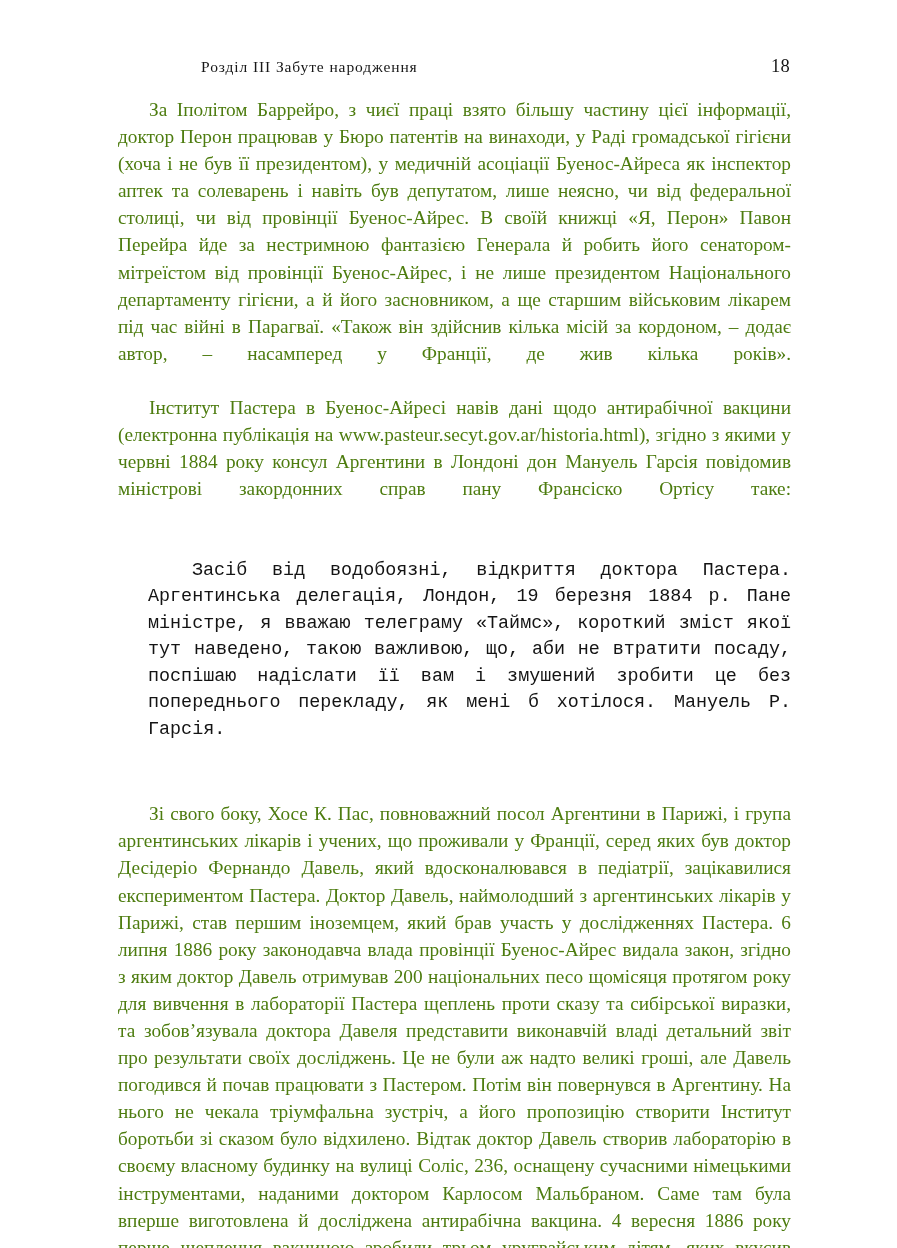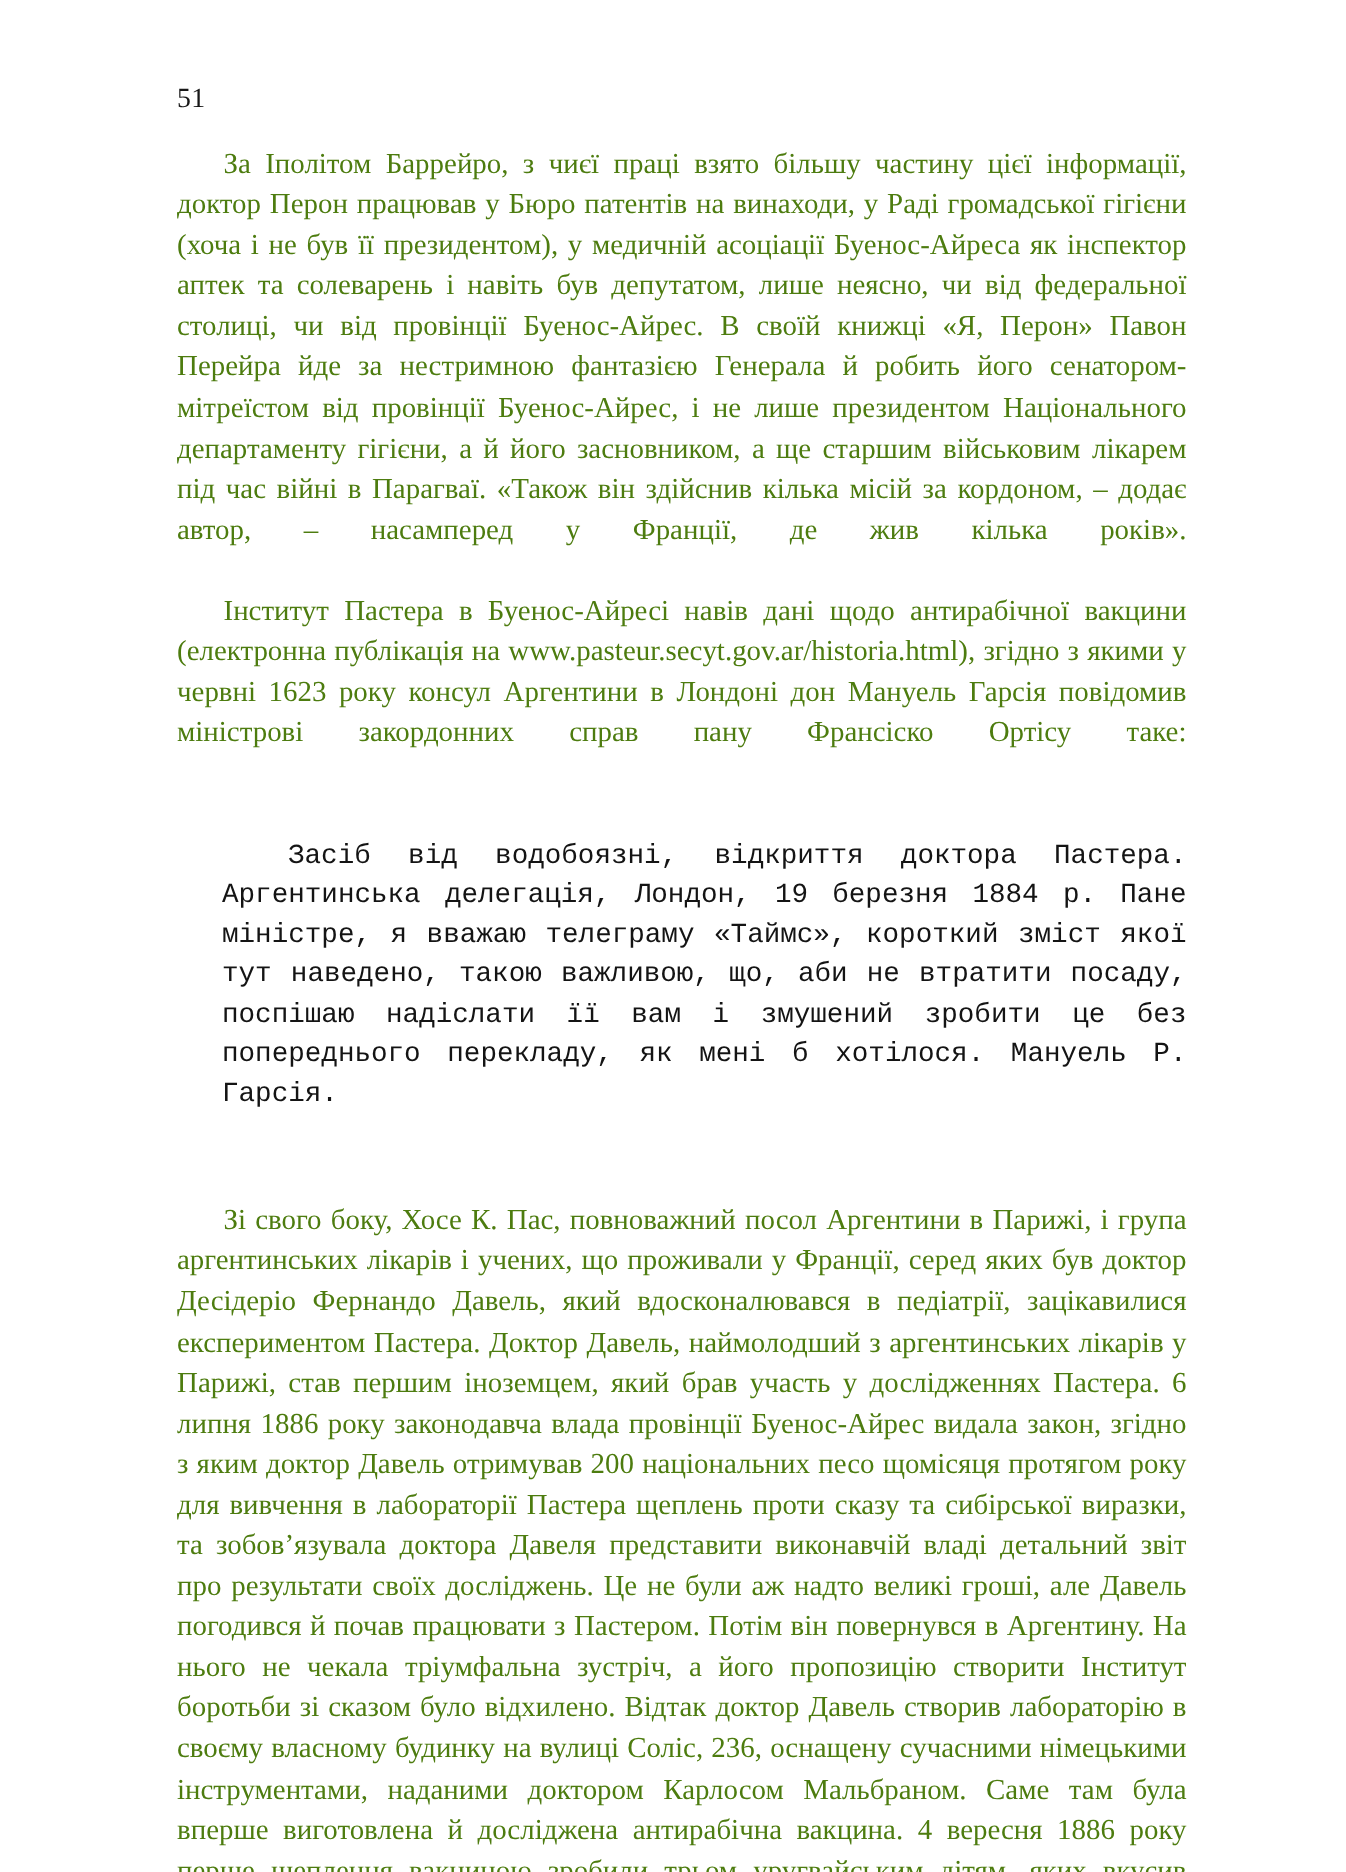--- a/index.html
+++ b/index.html
@@ -93,28 +93,29 @@
     display: inline-block;
     width: 100%;
   }
 </style>
 </head>
 <body>
 
 <div class="page">
 
   <div class="running-head">
-    <span class="running-head-pageno">51</span>
+    <span class="running-head-title">Розділ III Забуте народження</span>
+    <span class="running-head-pageno">18</span>
   </div>
 
   <div class="body-col">
 
     <p class="para">За Іполітом Баррейро, з чиєї праці взято більшу частину цієї ін­формації, доктор Перон працював у Бюро патентів на винаходи, у Раді громадської гігієни (хоча і не був її президентом), у медичній асоціації Буенос-Айреса як інспектор аптек та солеварень і навіть був депутатом, лише неясно, чи від федеральної столиці, чи від провінції Буенос-Айрес. В своїй книжці «Я, Перон» Павон Перейра йде за нестримною фантазією Генерала й робить його сенатором-мітреїстом від провінції Буенос-Айрес, і не лише президентом Національного департаменту гі­гієни, а й його засновником, а ще старшим військовим лікарем під час війні в Парагваї. «Також він здійснив кілька місій за кордоном, – додає автор, – насамперед у Франції, де жив кілька років».</p>
 
-    <p class="para">Інститут Пастера в Буенос-Айресі навів дані щодо антирабічної вакцини (електронна публікація на www.pasteur.secyt.gov.ar/historia.html), згідно з якими у червні 1623 року консул Аргентини в Лондоні дон Ма­нуель Гарсія повідомив міністрові закордонних справ пану Франсіско Ортісу таке:</p>
+    <p class="para">Інститут Пастера в Буенос-Айресі навів дані щодо антирабічної вакцини (електронна публікація на www.pasteur.secyt.gov.ar/historia.html), згідно з якими у червні 1884 року консул Аргентини в Лондоні дон Ма­нуель Гарсія повідомив міністрові закордонних справ пану Франсіско Ортісу таке:</p>
 
     <blockquote class="quote-block">
       <p>Засіб від водобоязні, відкриття доктора Пастера. Аргентинська делегація, Лондон, 19 березня 1884 р. Пане міністре, я вважаю теле­граму «Таймс», короткий зміст якої тут наведено, такою важливою, що, аби не втратити посаду, поспішаю надіслати її вам і змушений зробити це без попереднього перекладу, як мені б хотілося. Мануель Р. Гарсія.</p>
     </blockquote>
 
     <p class="para">Зі свого боку, Хосе К. Пас, повноважний посол Аргентини в Парижі, і група аргентинських лікарів і учених, що проживали у Франції, серед яких був доктор Десідеріо Фернандо Давель, який вдосконалювався в педіатрії, зацікавилися експериментом Пастера. Доктор Давель, най­молодший з аргентинських лікарів у Парижі, став першим іноземцем, який брав участь у дослідженнях Пастера. 6 липня 1886 року законо­давча влада провінції Буенос-Айрес видала закон, згідно з яким доктор Давель отримував 200 національних песо щомісяця протягом року для вивчення в лабораторії Пастера щеплень проти сказу та сибірської ви­разки, та зобов’язувала доктора Давеля представити виконавчій владі детальний звіт про результати своїх досліджень. Це не були аж надто великі гроші, але Давель погодився й почав працювати з Пастером. Потім він повернувся в Аргентину. На нього не чекала тріумфальна зустріч, а його пропозицію створити Інститут боротьби зі сказом було відхилено. Відтак доктор Давель створив лабораторію в своєму власному будинку на вулиці Соліс, 236, оснащену сучасними німецькими інструментами, наданими доктором Карлосом Мальбраном. Саме там була вперше ви­готовлена й досліджена антирабічна вакцина. 4 вересня 1886 року перше щеплення вакциною зробили трьом уругвайським дітям, яких вкусив скажений собака. Наступного дня газета «Ла-Пренса» опублікувала</p>
 
   </div>
 
 </div>

